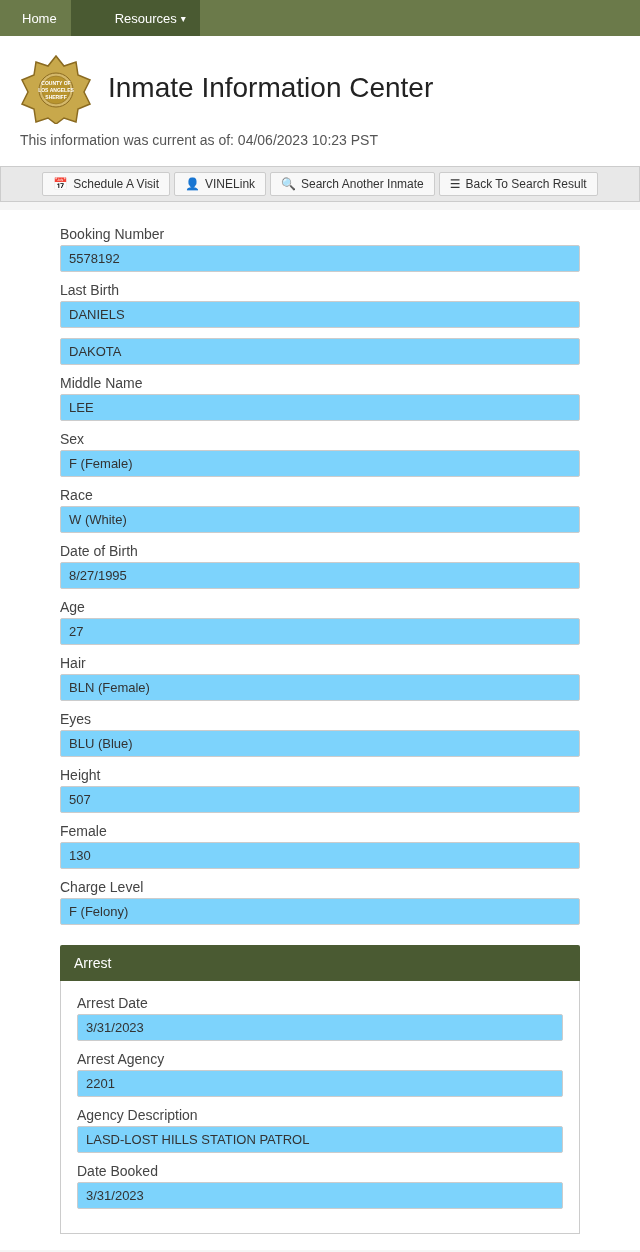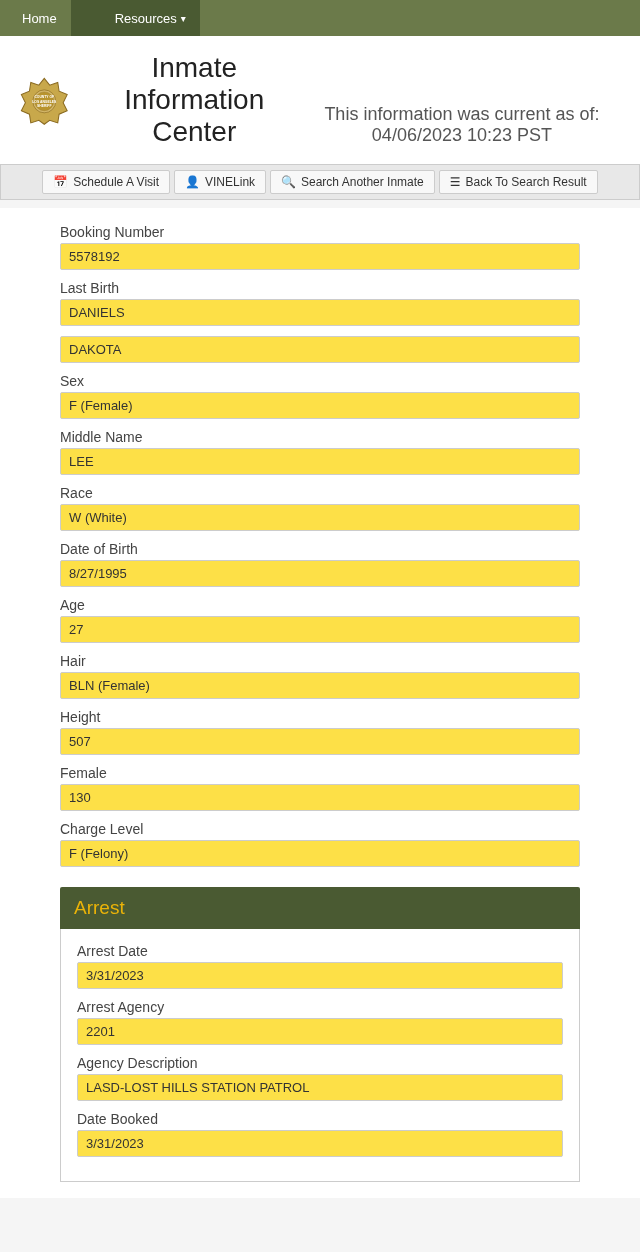--- a/index.html
+++ b/index.html
@@ -35,41 +35,41 @@
       margin-left: 4px;
       font-size: 10px;
     }
 
     
     .header {
       background: #fff;
       text-align: center;
       padding: 16px 20px 8px;
       display: flex;
-      flex-direction: row;
-      align-items: flex-end;
+      flex-direction: column;
+      align-items: flex-start;
     }
     .header-top {
       display: flex;
       align-items: center;
       justify-content: center;
       gap: 16px;
       margin-bottom: 8px;
     }
     .badge-icon {
       width: 72px;
       height: 72px;
     }
     .header-title {
       font-size: 28px;
       font-weight: normal;
       color: #222;
     }
     .current-info {
-      font-size: 18px;
+      font-size: 14px;
       color: #555;
       margin-bottom: 10px;
     }
 
     
     .action-bar {
       background: #e8e8e8;
       border: 1px solid #ccc;
       display: flex;
       justify-content: center;
@@ -107,31 +107,31 @@
       color: #444;
       margin-bottom: 3px;
       display: block;
     }
     .field-value {
       width: 100%;
       border: 1px solid #ccc;
       padding: 5px 8px;
       font-size: 13px;
       color: #333;
-      background: #fde047;
+      background: #7dd3fc;
       border-radius: 2px;
       display: block;
     }
 
     
     .section-header {
       background: #4a5a32;
-      color: #eab308;
+      color: #ffffff;
       padding: 10px 14px;
-      font-size: 19px;
+      font-size: 14px;
       margin-bottom: 0;
       border-radius: 2px 2px 0 0;
     }
     .section-body {
       border: 1px solid #ccc;
       border-top: none;
       padding: 14px 16px;
       background: #fff;
     }
     .section-wrapper {
@@ -196,49 +196,53 @@
   <div class="field-group">
     <label class="field-label">Last Birth</label>
     <span class="field-value">DANIELS</span>
   </div>
 
   <div class="field-group">
     <span class="field-value">DAKOTA</span>
   </div>
 
   <div class="field-group">
+    <label class="field-label">Middle Name</label>
+    <span class="field-value">LEE</span>
+  </div>
+
+  <div class="field-group">
     <label class="field-label">Sex</label>
     <span class="field-value">F (Female)</span>
   </div>
 
   <div class="field-group">
-    <label class="field-label">Middle Name</label>
-    <span class="field-value">LEE</span>
-  </div>
-
-  <div class="field-group">
     <label class="field-label">Race</label>
     <span class="field-value">W (White)</span>
   </div>
 
   <div class="field-group">
     <label class="field-label">Date of Birth</label>
     <span class="field-value">8/27/1995</span>
   </div>
 
   <div class="field-group">
     <label class="field-label">Age</label>
     <span class="field-value">27</span>
   </div>
 
   <div class="field-group">
     <label class="field-label">Hair</label>
     <span class="field-value">BLN (Female)</span>
   </div>
 
+  <div class="field-group">
+    <label class="field-label">Eyes</label>
+    <span class="field-value">BLU (Blue)</span>
+  </div>
 
   <div class="field-group">
     <label class="field-label">Height</label>
     <span class="field-value">507</span>
   </div>
 
   <div class="field-group">
     <label class="field-label">Female</label>
     <span class="field-value">130</span>
   </div>

